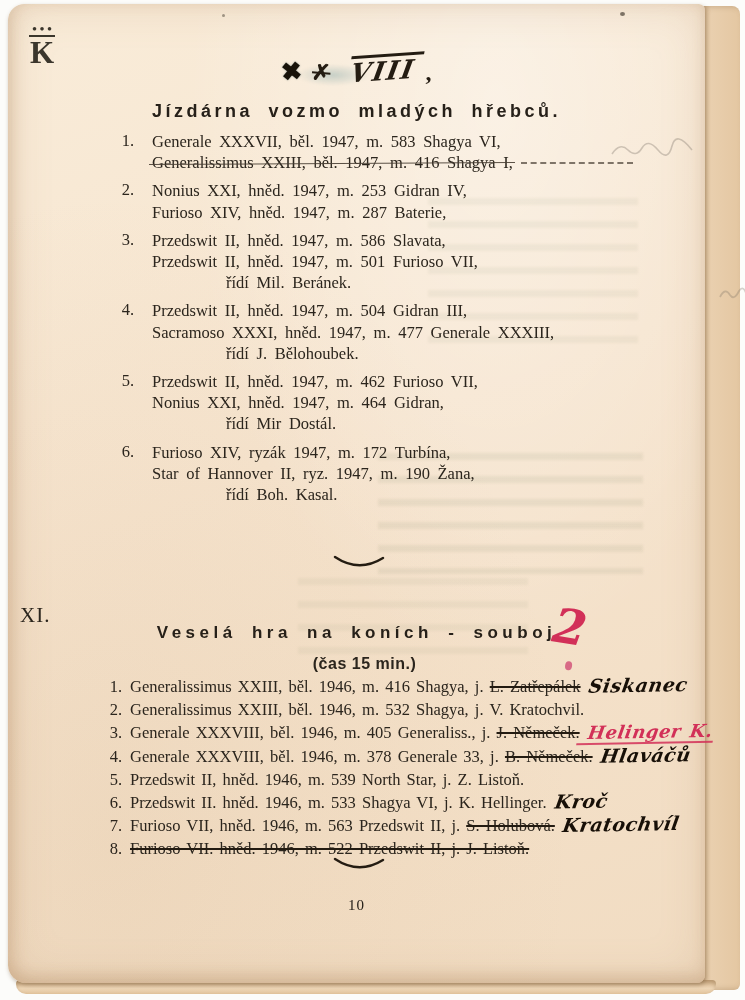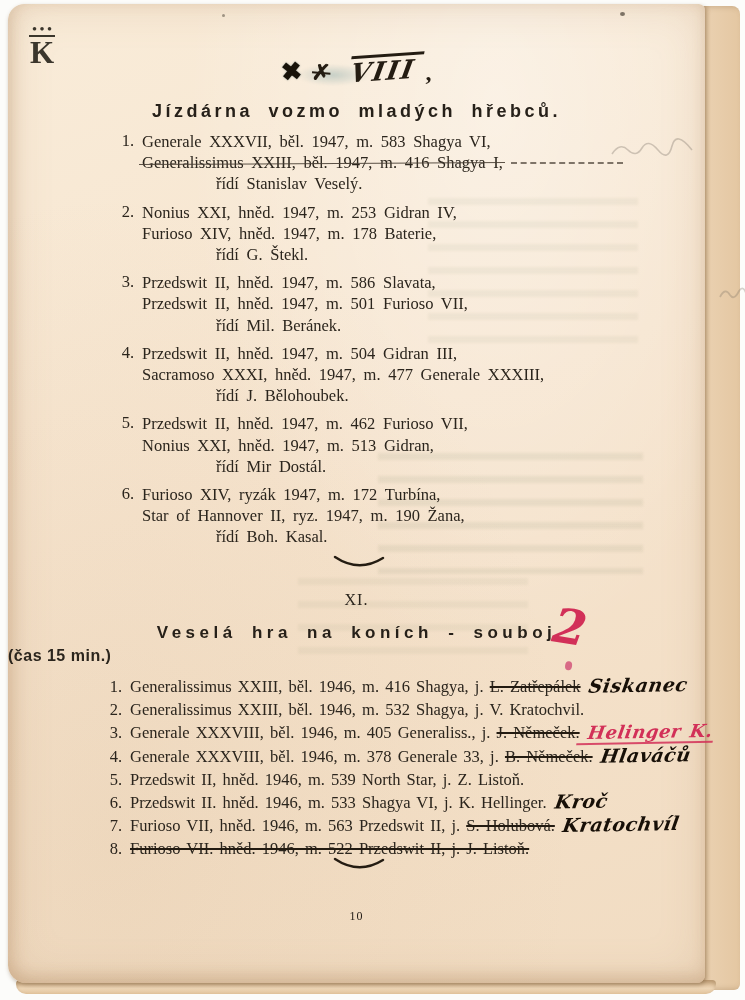--- a/index.html
+++ b/index.html
@@ -58,34 +58,34 @@
     text-decoration:line-through;text-decoration-thickness:2px;transform:rotate(4deg);}
   .hand-numeral{display:inline-block;margin-left:14px;
     font-family:"DejaVu Serif",serif;font-style:italic;font-weight:bold;font-size:26px;line-height:26px;
     border-top:3px solid #241c12;padding:1px 6px 0 2px;color:#241c12;
     transform:rotate(-4deg) skewX(-14deg);letter-spacing:2px;}
   .hand-comma{font-size:24px;font-weight:bold;color:#241c12;}
   
   .sec8-title{position:absolute;top:97px;left:0;width:100%;text-align:center;margin:0;
     font-family:"Liberation Sans",sans-serif;font-size:18px;font-weight:bold;
     letter-spacing:3.5px;word-spacing:7px;color:#262019;}
-  .xi-roman{position:absolute;top:587px;left:0;width:100%;text-align:center;margin:0;
-    font-size:16px;font-weight:normal;letter-spacing:1px;}
+  .xi-roman{position:absolute;top:587px;left:0;width:100%;margin:12px;
+    font-size:21px;font-weight:normal;letter-spacing:1px;}
   .xi-title{position:absolute;top:619px;left:0;width:100%;text-align:center;margin:0;
     font-family:"Liberation Sans",sans-serif;font-size:17px;font-weight:bold;
     letter-spacing:4.5px;word-spacing:6px;color:#262019;}
-  .xi-sub{position:absolute;top:643px;left:0;width:100%;text-align:left;margin:0;
+  .xi-sub{position:absolute;top:643px;left:0;width:100%;text-align:center;margin:8px;
     font-family:"Liberation Sans",sans-serif;font-size:16px;font-weight:bold;letter-spacing:.5px;}
   
   ol{list-style:none;margin:0;padding:0;}
   #list8{position:absolute;left:100px;top:127px;width:575px;font-size:16.5px;}
   #list8 li{display:flex;margin-bottom:7px;}
   #list8 .num{width:26px;text-align:right;flex:none;}
   #list8 .bodytxt{margin-left:8px;word-spacing:3.5px;}
-  #list8 .ln{display:block;line-height:21.2px;white-space:nowrap;}
+  #list8 .ln{display:block;line-height:21.2px;white-space:nowrap;margin-left:10px;}
   #list8 .driver{padding-left:74px;}
   #list11{position:absolute;left:88px;top:671px;width:612px;font-size:16.5px;}
   #list11 li{display:flex;line-height:23.2px;}
   #list11 .num{width:26px;text-align:right;flex:none;}
   #list11 .bodytxt{margin-left:8px;word-spacing:2px;white-space:nowrap;}
   
   .pencil-strike{position:relative;}
   .pencil-strike::after{content:"";position:absolute;left:-3px;right:-2px;top:54%;
     border-top:1.8px solid rgba(74,64,53,.9);transform:rotate(-.35deg);}
   .dash-ext{display:inline-block;width:112px;vertical-align:4px;margin-left:8px;
@@ -99,21 +99,21 @@
   .red-two{position:absolute;left:545px;top:597px;width:60px;
     font-family:"DejaVu Serif",serif;font-style:italic;font-weight:bold;
     font-size:48px;color:#d23058;transform:rotate(9deg);}
   .red-two::after{content:"";position:absolute;left:18px;top:62px;width:7px;height:9px;
     border-radius:50%;background:#d86a86;}
   
   .arc{position:absolute;left:50%;margin-left:-24px;}
   .arc1{top:549px;}
   .arc2{top:851px;}
   .pageno{position:absolute;top:893px;left:0;width:100%;text-align:center;
-    font-size:12px;letter-spacing:1px;color:#262019;margin-top:12px;}
+    font-size:15px;letter-spacing:1px;color:#262019;}
   .speck{position:absolute;border-radius:50%;background:#4a4236;}
 </style>
 </head>
 <body>
 
 <div class="under-right"></div>
 <div class="under-bottom"></div>
 
 <div class="page">
 
@@ -145,29 +145,27 @@
   </div>
 
   <h1 class="sec8-title">Jízdárna vozmo mladých hřebců.</h1>
 
   <ol id="list8">
       <li>
         <span class="num">1.</span>
         <span class="bodytxt">
           <span class="ln">Generale XXXVII, běl. 1947, m. 583 Shagya VI,</span>
           <span class="ln"><span class="pencil-strike">Generalissimus XXIII, běl. 1947, m. 416 Shagya I,</span><span class="dash-ext"></span></span>
-          <span class="ln driver">řídí Stanislav Veselý.</span>
         </span>
       </li>
       <li>
         <span class="num">2.</span>
         <span class="bodytxt">
           <span class="ln">Nonius XXI, hněd. 1947, m. 253 Gidran IV,</span>
-          <span class="ln">Furioso XIV, hněd. 1947, m. 178 Baterie,</span>
-          <span class="ln driver">řídí G. Štekl.</span>
+          <span class="ln">Furioso XIV, hněd. 1947, m. 287 Baterie,</span>
         </span>
       </li>
       <li>
         <span class="num">3.</span>
         <span class="bodytxt">
           <span class="ln">Przedswit II, hněd. 1947, m. 586 Slavata,</span>
           <span class="ln">Przedswit II, hněd. 1947, m. 501 Furioso VII,</span>
           <span class="ln driver">řídí Mil. Beránek.</span>
         </span>
       </li>
@@ -176,21 +174,21 @@
         <span class="bodytxt">
           <span class="ln">Przedswit II, hněd. 1947, m. 504 Gidran III,</span>
           <span class="ln">Sacramoso XXXI, hněd. 1947, m. 477 Generale XXXIII,</span>
           <span class="ln driver">řídí J. Bělohoubek.</span>
         </span>
       </li>
       <li>
         <span class="num">5.</span>
         <span class="bodytxt">
           <span class="ln">Przedswit II, hněd. 1947, m. 462 Furioso VII,</span>
-          <span class="ln">Nonius XXI, hněd. 1947, m. 513 Gidran,</span>
+          <span class="ln">Nonius XXI, hněd. 1947, m. 464 Gidran,</span>
           <span class="ln driver">řídí Mir Dostál.</span>
         </span>
       </li>
       <li>
         <span class="num">6.</span>
         <span class="bodytxt">
           <span class="ln">Furioso XIV, ryzák 1947, m. 172 Turbína,</span>
           <span class="ln">Star of Hannover II, ryz. 1947, m. 190 Žana,</span>
           <span class="ln driver">řídí Boh. Kasal.</span>
         </span>

